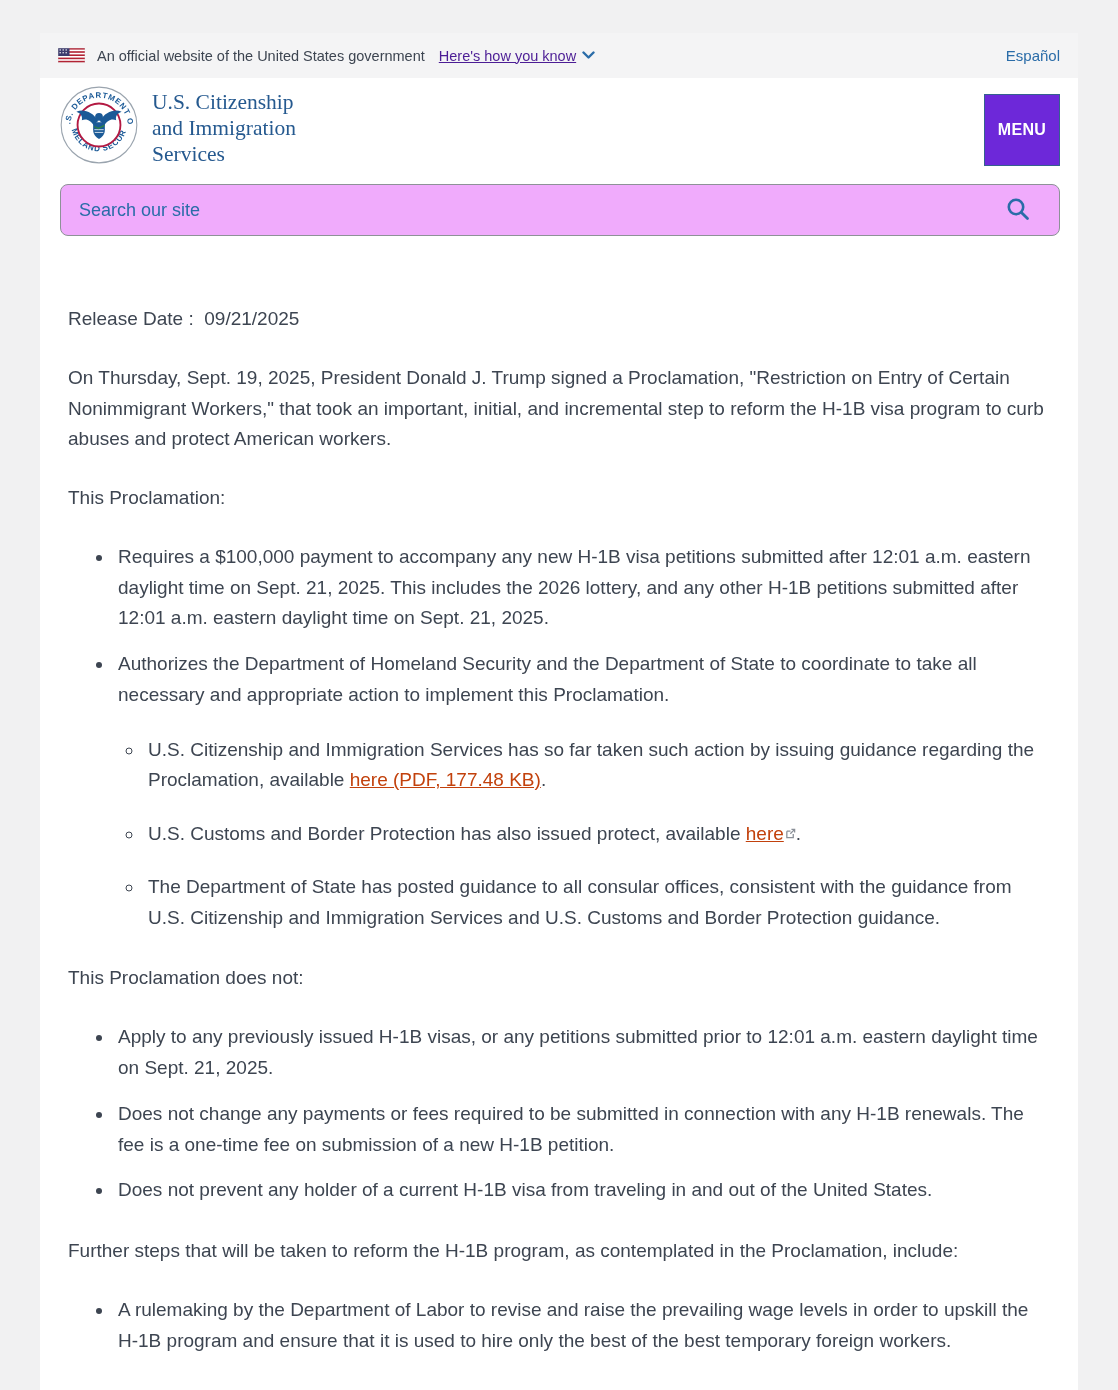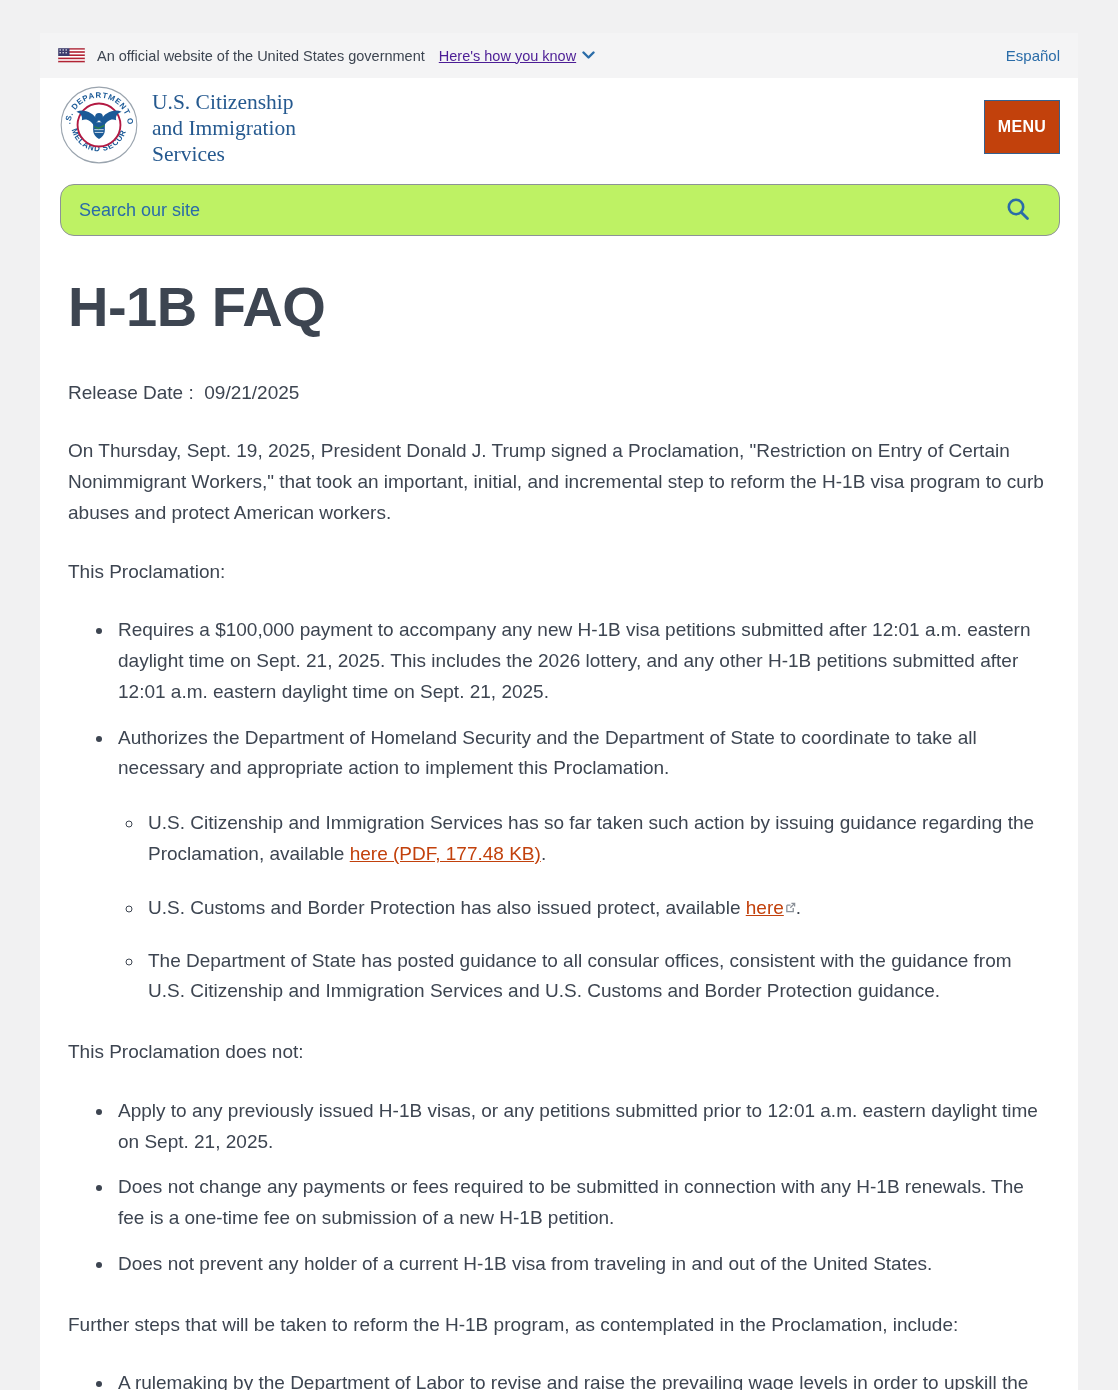--- a/index.html
+++ b/index.html
@@ -46,46 +46,46 @@
   .logo-lockup{display:flex;align-items:center;gap:14px;text-decoration:none;cursor:pointer;}
   .agency-name{
     font-family:"Liberation Serif","DejaVu Serif",serif;
     color:#25598f;
     font-size:21.5px;
     line-height:1.2;
     font-weight:400;
     padding-top:4px;
   }
   .menu-button{
-    margin-top:14px;
+    margin-top:8px;
     width:76px;
-    height:54px;
-    background:#c2410c;
+    height:72px;
+    background:#6d28d9;
     color:#ffffff;
     font-family:"Liberation Sans",sans-serif;
     font-size:16px;
     font-weight:700;
     letter-spacing:.3px;
     border:1px solid #35618f;
     cursor:pointer;
     display:flex;
     align-items:center;
     justify-content:center;
   }
   
   .search-row{padding:2px 18px 0 20px;}
   .search-box{
     display:flex;
     align-items:center;
     height:52px;
     border:1px solid #8d9297;
-    border-radius:14px;
+    border-radius:8px;
     padding:0 24px 0 16px;
     box-sizing:border-box;
-    background:#bef264;
+    background:#f0abfc;
   }
   .search-box input{
     flex:1;
     border:none;
     outline:none;
     font-family:"Liberation Sans",sans-serif;
     font-size:18px;
     color:#2a6ca8;
     background:transparent;
   }
@@ -199,21 +199,20 @@
           <svg width="26" height="26" viewBox="0 0 26 26">
             <circle cx="11" cy="11" r="7.2" fill="none" stroke="#2a6ca8" stroke-width="2.6"></circle>
             <line x1="16.4" y1="16.4" x2="22.5" y2="22.5" stroke="#2a6ca8" stroke-width="2.8" stroke-linecap="round"></line>
           </svg>
         </span>
       </button>
     </div>
   </div>
 
   <div class="article">
-    <h1>H-1B FAQ</h1>
 
     <p class="release-date">
       <span>Release Date :</span>&nbsp;
       <span>09/21/2025</span>
     </p>
 
     <p>On Thursday, Sept. 19, 2025, President Donald J. Trump signed a Proclamation, "Restriction on Entry of Certain Nonimmigrant Workers," that took an important, initial, and incremental step to reform the H-1B visa program to curb abuses and protect American workers.</p>
 
     <p>This Proclamation:</p>
 

